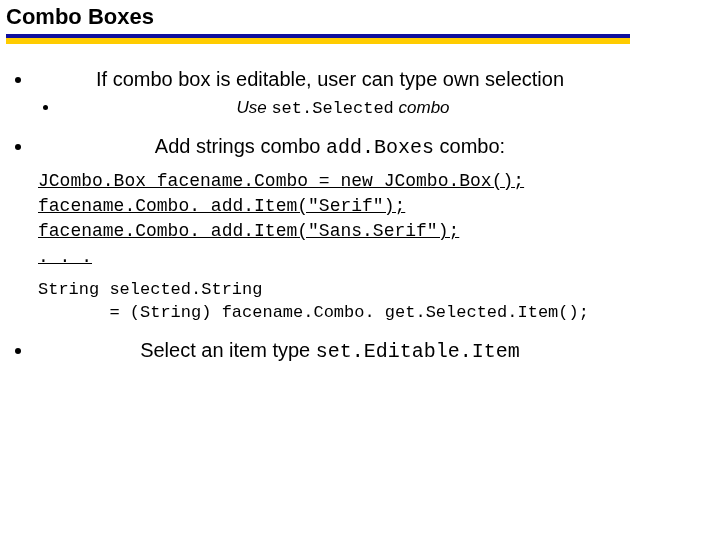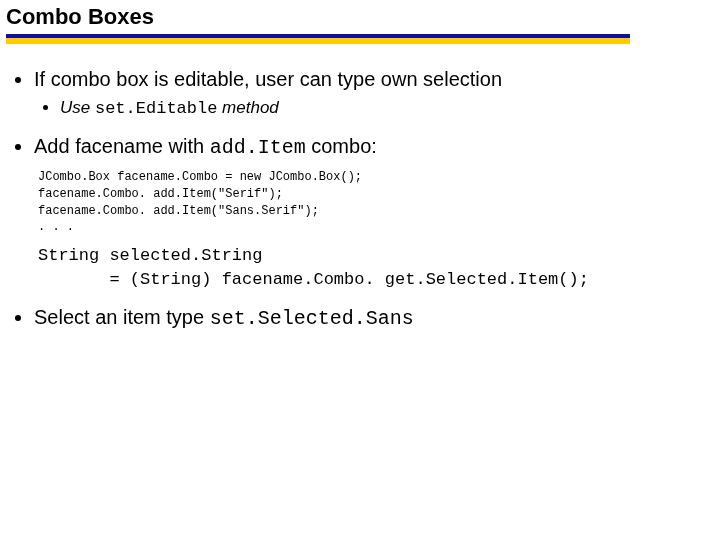--- a/index.html
+++ b/index.html
@@ -37,41 +37,43 @@
   }
   ul.level1 {
     list-style: disc;
     margin: 0;
     padding-left: 24px;
   }
   ul.level1 > li {
     font-size: 20px;
     line-height: 1.35;
     margin-top: 12px;
+    text-align: center;
   }
   ul.level2 {
     list-style: disc;
     margin: 4px 0 0 0;
     padding-left: 26px;
   }
   ul.level2 > li {
     font-size: 17px;
     font-style: italic;
     line-height: 1.35;
   }
   .code-inline {
     font-family: "Courier New", Courier, monospace;
     font-style: normal;
   }
   .code-block {
     font-family: "Courier New", Courier, monospace;
-    font-size: 12px;
+    font-size: 18px;
     line-height: 1.4;
     margin: 8px 0 0 28px;
     white-space: pre;
+    text-decoration: underline;
   }
   .code-block-sm {
     font-family: "Courier New", Courier, monospace;
     font-size: 17px;
     line-height: 1.4;
     margin: 8px 0 0 28px;
     white-space: pre;
   }
 </style>
 </head>
@@ -83,39 +85,39 @@
   <div class="rule-blue"></div>
   <div class="rule-yellow"></div>
 
   <div class="content">
     <ul class="level1">
 
       <li>
         <span>If combo box is editable, user can type own selection</span>
         <ul class="level2">
           <li>
-            <span>Use </span><span class="code-inline">set.Editable</span><span> method</span>
+            <span>Use </span><span class="code-inline">set.Selected</span><span> combo</span>
           </li>
         </ul>
       </li>
 
       <li>
-        <span>Add facename with </span><span class="code-inline">add.Item</span><span> combo:</span>
+        <span>Add strings combo </span><span class="code-inline">add.Boxes</span><span> combo:</span>
       </li>
     </ul>
 
     <div class="code-block">JCombo.Box facename.Combo = new JCombo.Box();
 facename.Combo. add.Item("Serif");
 facename.Combo. add.Item("Sans.Serif");
 . . .</div>
 
 
     <div class="code-block-sm">String selected.String
        = (String) facename.Combo. get.Selected.Item();</div>
 
     <ul class="level1">
       <li>
-        <span>Select an item type </span><span class="code-inline">set.Selected.Sans</span>
+        <span>Select an item type </span><span class="code-inline">set.Editable.Item</span>
       </li>
     </ul>
 
   </div>
 </div>
 
 </body></html>

